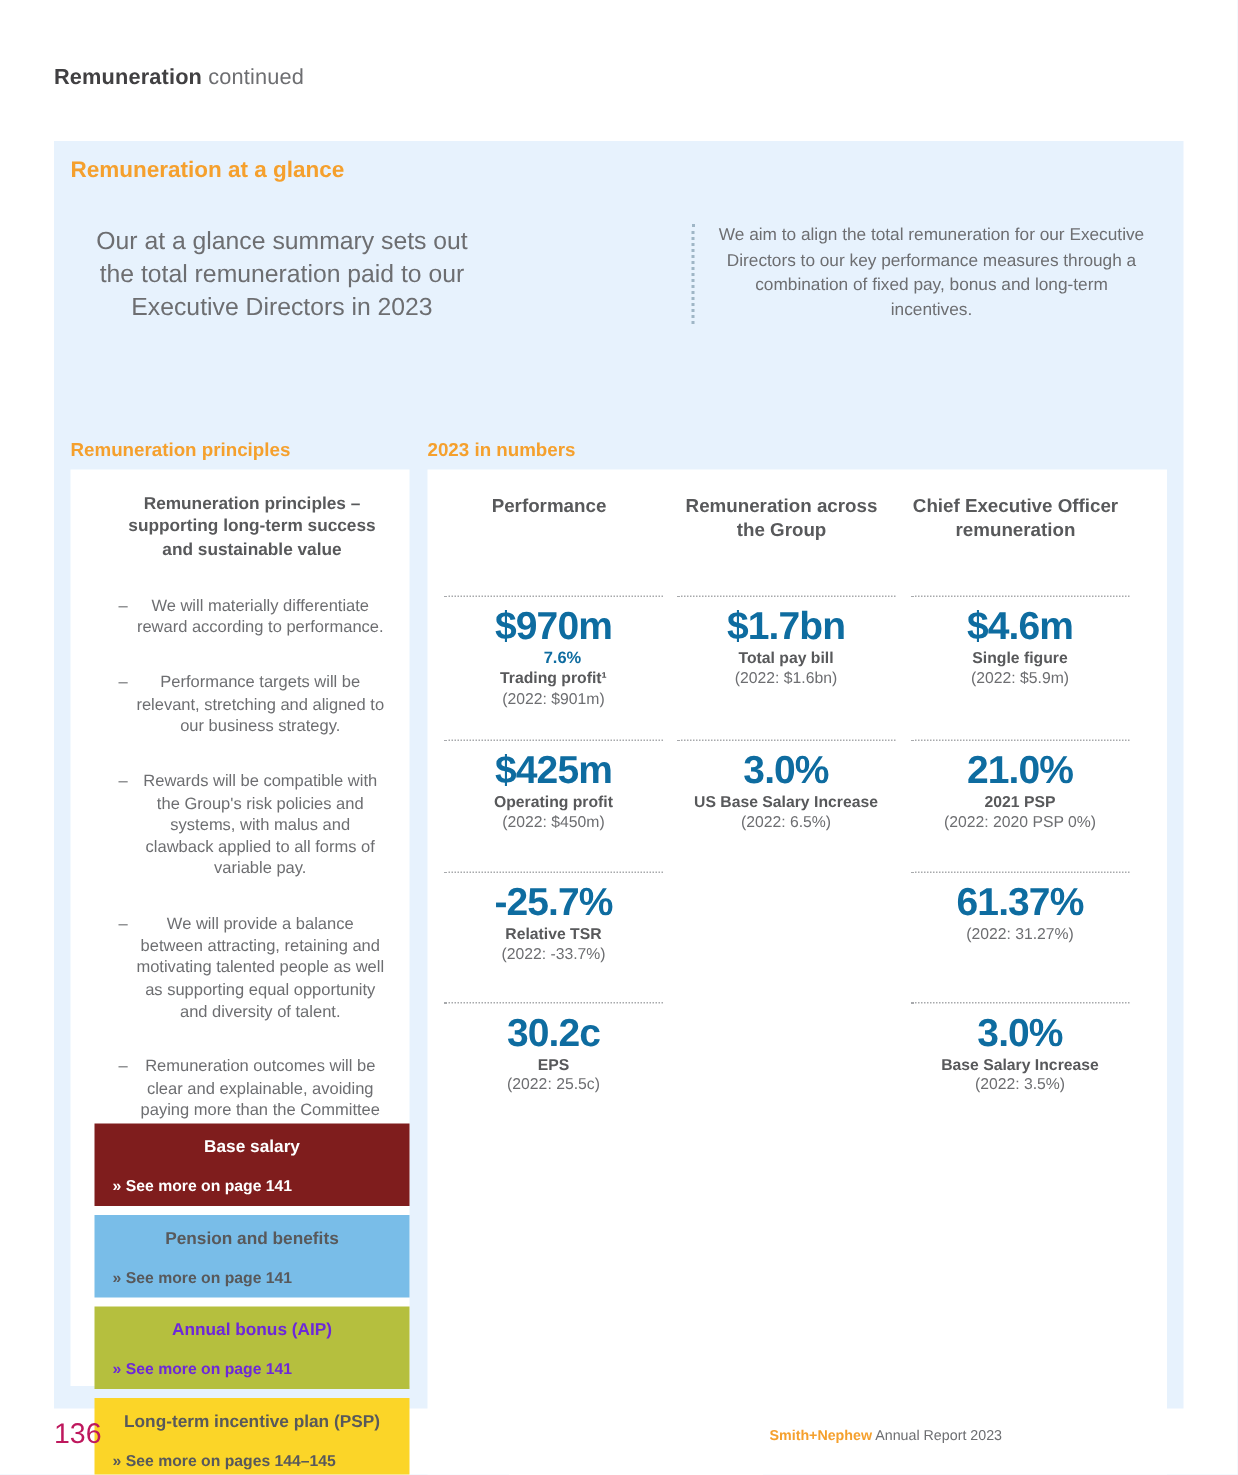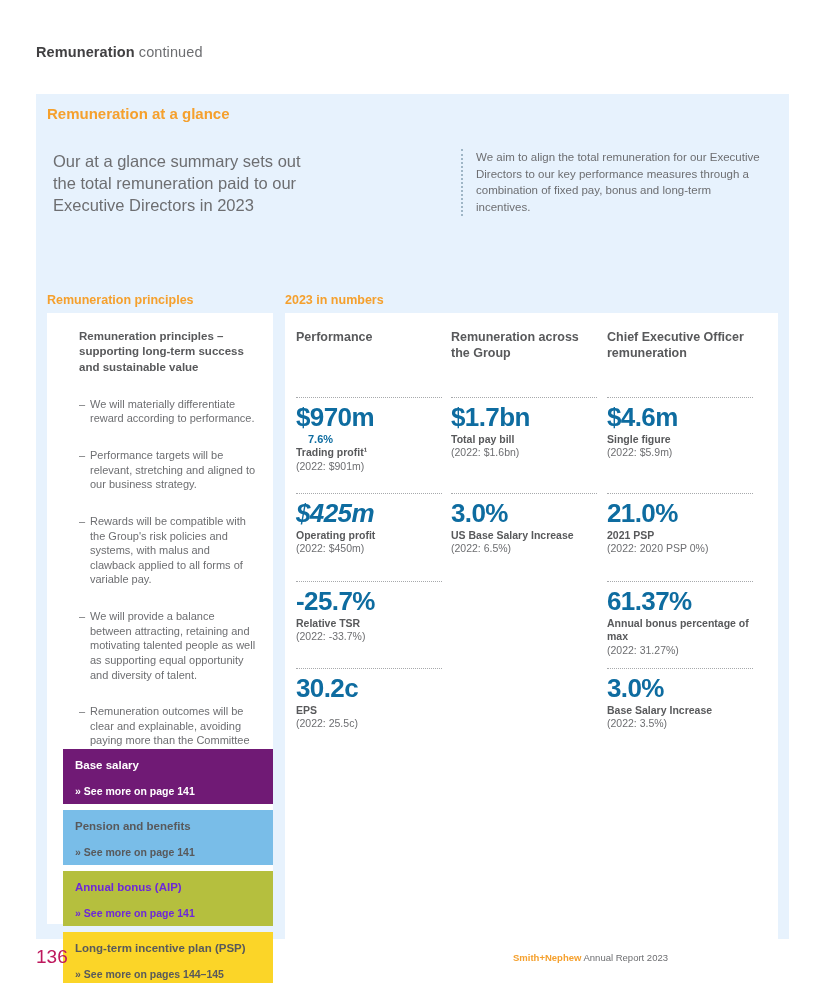--- a/index.html
+++ b/index.html
@@ -4,21 +4,21 @@
 <style>
   html,body{margin:0;padding:0;}
   body{
     width:825px;height:983px;
     background:#ffffff;
     font-family:"Liberation Sans", sans-serif;
     color:#58595b;
     -webkit-font-smoothing:antialiased;
     overflow:hidden;
   }
-  .page{position:relative;width:704px;height:983px;}
+  .page{position:relative;width:704px;height:983px;text-align:center;}
 
   
   .runhead{
     position:absolute;left:36px;top:44px;
     font-size:14.5px;color:#6d6e71;letter-spacing:.1px;
   }
   .runhead b{color:#414042;font-weight:700;}
 
   
   .panel{
@@ -154,21 +154,21 @@
             <li>We will materially differentiate reward according to performance.</li>
             <li>Performance targets will be relevant, stretching and aligned to our business strategy.</li>
             <li>Rewards will be compatible with the Group's risk policies and systems, with malus and clawback applied to all forms of variable pay.</li>
             <li>We will provide a balance between attracting, retaining and motivating talented people as well as supporting equal opportunity and diversity of talent.</li>
             <li>Remuneration outcomes will be clear and explainable, avoiding paying more than the Committee considers necessary.</li>
           </ul>
       </div>
     </div>
 
     <div class="boxes" id="boxes">
-        <div class="cbox" style="background: #701a75; color: rgb(255, 255, 255);">
+        <div class="cbox" style="background: #7f1d1d; color: rgb(255, 255, 255);">
           <div class="t">Base salary</div>
           <div class="link">
             <span class="chev">»</span>
             <span>See more on page 141</span>
           </div>
         </div>
         <div class="cbox" style="background: rgb(121, 189, 232); color: rgb(88, 89, 91);">
           <div class="t">Pension and benefits</div>
           <div class="link">
             <span class="chev">»</span>
@@ -198,21 +198,21 @@
           <div class="colhdr" style="left: 322px; top: 16px; width: 140px;">Chief Executive Officer remuneration</div>
           <div class="stat" style="left: 11px; top: 84px;">
             <div class="rule"></div>
             <div class="big" style="color: rgb(14, 108, 160);">$970m</div>
             <div class="sub" style="color: rgb(14, 108, 160); margin-left: 12px;">7.6%</div>
             <div class="lbl">Trading profit¹</div>
             <div class="prev">(2022: $901m)</div>
           </div>
           <div class="stat" style="left: 11px; top: 180px;">
             <div class="rule"></div>
-            <div class="big" style="color: rgb(14, 108, 160); font-style: italic;">$425m</div>
+            <div class="big" style="color: rgb(14, 108, 160);">$425m</div>
             <div class="lbl">Operating profit</div>
             <div class="prev">(2022: $450m)</div>
           </div>
           <div class="stat" style="left: 11px; top: 268px;">
             <div class="rule"></div>
             <div class="big" style="color: rgb(14, 108, 160);">-25.7%</div>
             <div class="lbl">Relative TSR</div>
             <div class="prev">(2022: -33.7%)</div>
           </div>
           <div class="stat" style="left: 11px; top: 355px;">
@@ -241,21 +241,20 @@
           </div>
           <div class="stat" style="left: 322px; top: 180px;">
             <div class="rule"></div>
             <div class="big" style="color: rgb(14, 108, 160);">21.0%</div>
             <div class="lbl">2021 PSP</div>
             <div class="prev">(2022: 2020 PSP 0%)</div>
           </div>
           <div class="stat" style="left: 322px; top: 268px;">
             <div class="rule"></div>
             <div class="big" style="color: rgb(14, 108, 160);">61.37%</div>
-            <div class="lbl">Annual bonus percentage of max</div>
             <div class="prev">(2022: 31.27%)</div>
           </div>
           <div class="stat" style="left: 322px; top: 355px;">
             <div class="rule"></div>
             <div class="big" style="color: rgb(14, 108, 160);">3.0%</div>
             <div class="lbl">Base Salary Increase</div>
             <div class="prev">(2022: 3.5%)</div>
           </div>
         </div>
 

